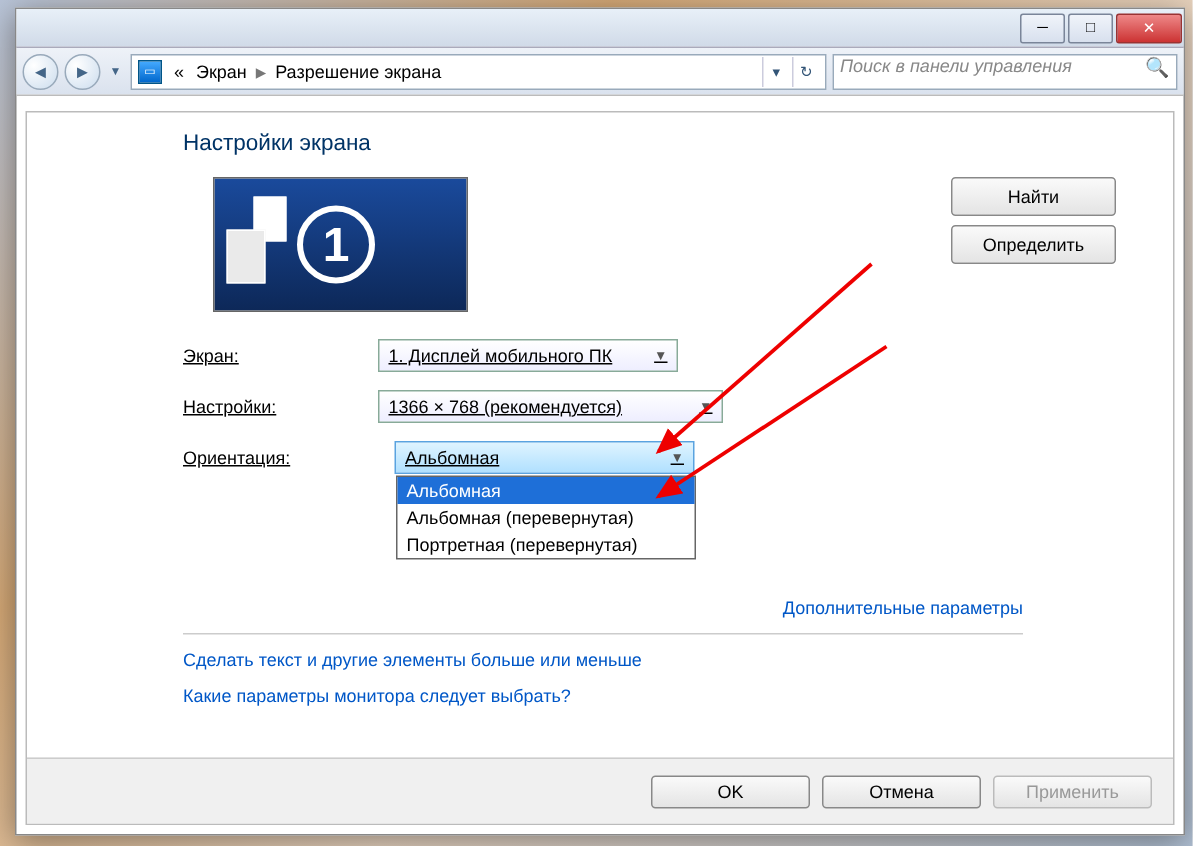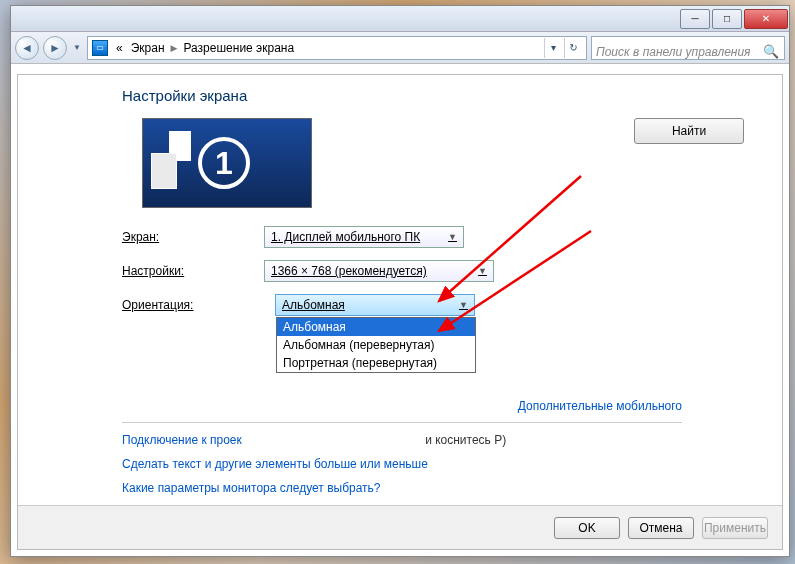--- a/index.html
+++ b/index.html
@@ -11,46 +11,46 @@
   .winbtn.close { width: 44px; background: linear-gradient(#e88,#c33); color: #fff; border-color: #933; }
   .navbar { height: 32px; background: linear-gradient(#eef2f8,#dae2ee); border-bottom: 1px solid #bbb; display: flex; align-items: center; padding: 0 4px; gap: 4px; }
   .navbtn { width: 24px; height: 24px; border: 1px solid #9ab; border-radius: 12px; background: radial-gradient(circle at 30% 30%, #fff, #cde); display:flex; align-items:center; justify-content:center; font-size:12px; color:#468; }
   .navdrop { width: 12px; height: 24px; display:flex; align-items:center; justify-content:center; font-size:8px; color:#468; }
   .breadcrumb-wrap { flex: 1; height: 24px; border: 1px solid #9ab; background: #fff; display: flex; align-items: center; padding: 0 4px; font-size: 12px; }
   .bc-icon { width: 16px; height: 16px; background: linear-gradient(#4af,#06c); border: 1px solid #058; margin-right: 4px; display:flex; align-items:center; justify-content:center; font-size:8px; color:#fff; }
   .bc-item { padding: 0 4px; }
   .bc-sep { color: #777; font-size: 9px; padding: 0 2px; }
   .bc-end { margin-left: auto; display:flex; align-items:center; gap:2px; }
   .bc-tinybtn { width: 18px; height: 20px; border-left: 1px solid #ccd; display:flex; align-items:center; justify-content:center; font-size:10px; color:#357; }
-  .searchbox { width: 194px; height: 24px; border: 1px solid #9ab; background: #fff; display: flex; align-items: flex-end; padding: 0 4px; font-size: 12px; color: #888; font-style: italic; }
+  .searchbox { width: 230px; height: 24px; border: 1px solid #9ab; background: #fff; display: flex; align-items: flex-start; padding: 0 4px; font-size: 12px; color: #888; font-style: italic; }
   .searchbox .mag { margin-left: auto; font-size: 13px; color: #357; font-style: normal; }
   .content { position: absolute; left: 6px; right: 6px; top: 68px; bottom: 6px; border: 1px solid #bbb; background: #fff; }
   .inner { padding: 12px 28px 0 104px; }
   .h1 { font-size: 15px; color: #036; margin-bottom: 14px; font-weight: normal; }
   .toprow { display: flex; align-items: flex-start; margin-bottom: 18px; }
   .monitor-preview { width: 170px; height: 90px; border: 1px solid #666; margin-left: 20px; background: linear-gradient(#1a4a9c, #0d2858); position: relative; display:flex; align-items:center; justify-content:center; }
   .mon-circle { width: 52px; height: 52px; border: 4px solid #fff; border-radius: 50%; color:#fff; font-size: 32px; font-weight: bold; display:flex; align-items:center; justify-content:center; position:absolute; left:55px; top:18px; }
   .mon-wins { position:absolute; left:8px; top:12px; width:40px; height:60px; }
   .mw { position:absolute; background:#fff; border:1px solid #fff; }
   .rightbtns { margin-left: auto; margin-right: 10px; display: flex; flex-direction: column; gap: 6px; }
   .btn { width: 110px; height: 26px; font-size: 12px; border: 1px solid #888; border-radius: 3px; background: linear-gradient(#fafafa,#e4e4e4); cursor: pointer; }
   .row { display: flex; align-items: center; margin-bottom: 12px; font-size: 12px; text-decoration: underline; }
   .row-label { width: 130px; }
-  .combo { width: 200px; height: 22px; border: 1px solid #8a9; background: linear-gradient(#fff,#eef); display: flex; align-items: center; padding: 0 6px; font-size: 12px; position: relative; cursor: pointer; margin-left: 12px; }
+  .combo { width: 200px; height: 22px; border: 1px solid #8a9; background: linear-gradient(#fff,#eef); display: flex; align-items: center; padding: 0 6px; font-size: 12px; position: relative; cursor: pointer; }
   .combo .arrow { margin-left: auto; font-size: 9px; color: #555; }
   .combo.hl { background: linear-gradient(#dff4ff,#b0e0ff); border-color:#5aa3e0; }
   .combo-wide { width: 230px; }
   .dropdown { position: absolute; left: 0; top: 22px; width: 200px; border: 1px solid #666; background: #fff; z-index: 5; }
   .dropdown .opt { padding: 2px 6px; font-size: 12px; cursor: pointer; }
   .dropdown .opt.sel { background: #1e6fd8; color: #fff; }
   .divider { height: 1px; background: #ccc; margin: 8px 0 10px; width: 560px; }
   .link { color: #0057c7; font-size: 12px; margin-bottom: 10px; cursor: pointer; display:block; }
   .link-right { text-align: right; width: 560px; margin: -4px 0 8px; }
   .footer { position: absolute; left: 0; right: 0; bottom: 0; height: 44px; background: #f0f0f0; border-top: 1px solid #ccc; display: flex; align-items: center; justify-content: flex-end; padding: 0 14px; gap: 8px; }
-  .fbtn { width: 66px; height: 22px; font-size: 12px; border: 1px solid #888; border-radius: 3px; background: linear-gradient(#fafafa,#e4e4e4); cursor: pointer; }
+  .fbtn { width: 106px; height: 22px; font-size: 12px; border: 1px solid #888; border-radius: 3px; background: linear-gradient(#fafafa,#e4e4e4); cursor: pointer; }
   .fbtn.dis { color: #999; border-color: #bbb; }
   .annot-arrow { position: absolute; z-index: 20; }
 </style>
 </head>
 <body>
 
 <div class="window">
 
   <div class="titlebar">
     <div class="titlebar-spacer"></div>
@@ -105,20 +105,21 @@
       <div class="toprow">
         <div class="monitor-preview">
           <div class="mon-wins">
             <div class="mw" style="left:18px;top:0;width:22px;height:30px;"></div>
             <div class="mw" style="left:0;top:22px;width:26px;height:36px;background:#eaeaea;"></div>
           </div>
           <div class="mon-circle">1</div>
         </div>
         <div class="rightbtns">
           <button class="btn">Найти</button>
+          <button class="btn">Определить</button>
         </div>
       </div>
 
       <div class="row">
         <div class="row-label">Экран:</div>
         <div class="combo">
           <span>1. Дисплей мобильного ПК</span>
           <span class="arrow">▼</span>
         </div>
       </div>
@@ -138,26 +139,22 @@
           <span class="arrow">▼</span>
           <div class="dropdown">
             <div class="opt sel">Альбомная</div>
             <div class="opt">Альбомная (перевернутая)</div>
             <div class="opt">Портретная (перевернутая)</div>
           </div>
         </div>
       </div>
 
       <div style="height:72px;"></div>
-      <div class="link-right"><span class="link" style="display:inline;">Дополнительные мобильного</span></div>
+      <div class="link-right"><span class="link" style="display:inline;">Дополнительные параметры</span></div>
       <div class="divider"></div>
-      <span class="link">
-        <span>Подключение к проек</span>
-        <span style="color:#333; margin-left:180px;">и коснитесь P)</span>
-      </span>
       <span class="link">Сделать текст и другие элементы больше или меньше</span>
       <span class="link">Какие параметры монитора следует выбрать?</span>
     </div>
 
     <div class="footer">
       <button class="fbtn">OK</button>
       <button class="fbtn">Отмена</button>
       <button class="fbtn dis">Применить</button>
     </div>
   </div>

